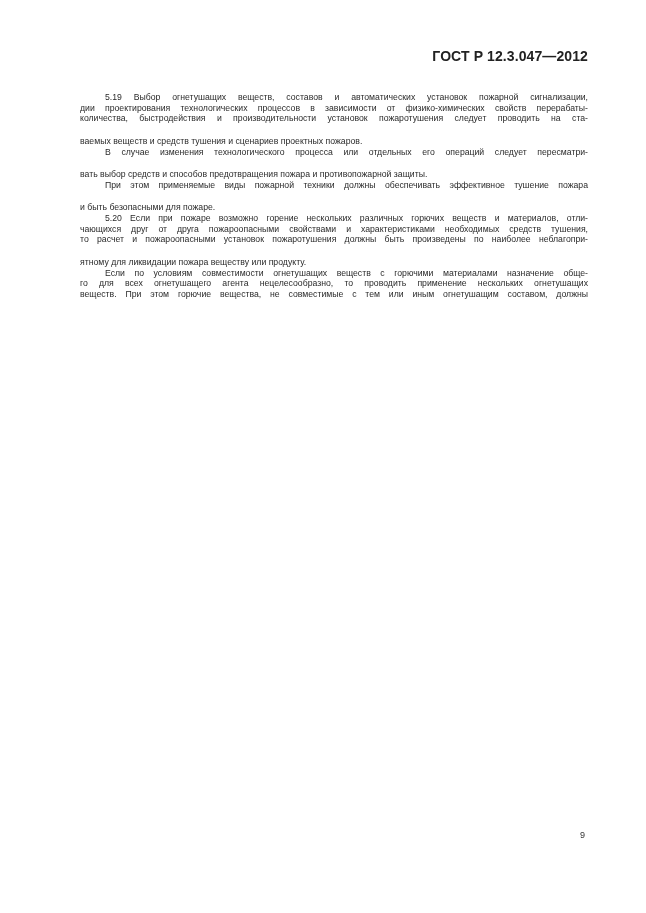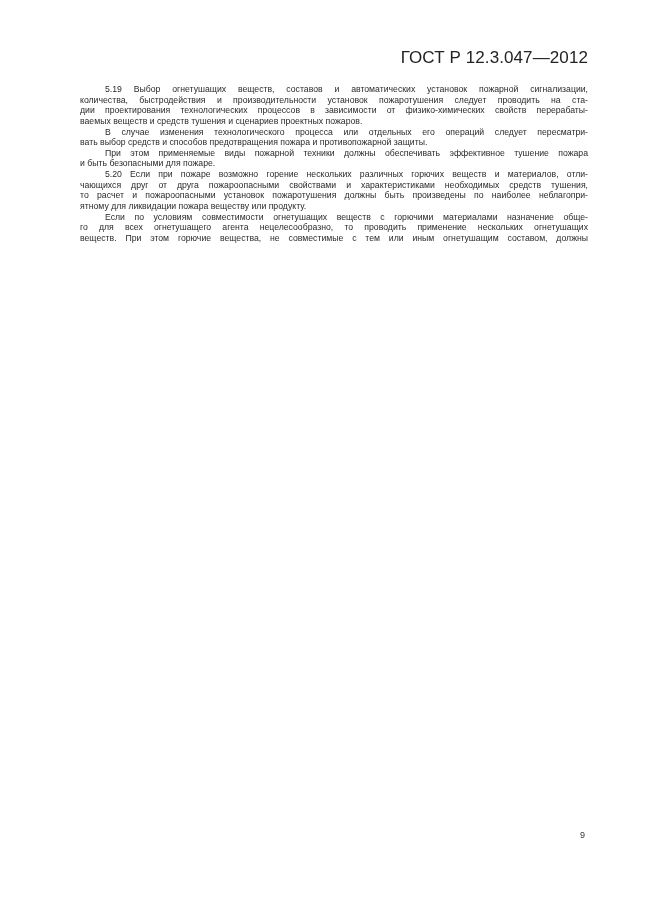--- a/index.html
+++ b/index.html
@@ -12,64 +12,65 @@
       height: 913px;
       position: relative;
       overflow: hidden;
       font-family: "Liberation Sans", sans-serif;
       color: #2a2a2a;
     }
     .header {
       position: absolute;
       top: 48px;
       right: 58px;
-      font-size: 17px;
-      font-weight: normal;
+      font-size: 14px;
+      font-weight: bold;
       color: #222;
       letter-spacing: 0.1px;
     }
     .body-text {
       position: absolute;
       left: 80px;
-      top: 84px;
+      top: 92px;
       width: 508px;
       font-size: 8.7px;
       line-height: 10.65px;
     }
     .line {
       display: block;
       white-space: nowrap;
       text-align: justify;
       text-align-last: justify;
       height: 10.65px;
     }
     .line.last {
       text-align-last: left;
+      margin-top: 12px;
     }
     .line.indent {
       padding-left: 25px;
     }
     .page-number {
       position: absolute;
       top: 830px;
       left: 580px;
       font-size: 9px;
       color: #333;
     }
   </style>
 </head>
 <body>
 
 <div class="header">ГОСТ Р 12.3.047—2012</div>
 
 <div class="body-text">
   <div>
     <span class="line indent">5.19 Выбор огнетушащих веществ, составов и автоматических установок пожарной сигнализации,</span>
+    <span class="line">дии проектирования технологических процессов в зависимости от физико-химических свойств перерабаты-</span>
     <span class="line">количества, быстродействия и производительности установок пожаротушения следует проводить на ста-</span>
-    <span class="line">дии проектирования технологических процессов в зависимости от физико-химических свойств перерабаты-</span>
     <span class="line last">ваемых веществ и средств тушения и сценариев проектных пожаров.</span>
   </div>
   <div>
     <span class="line indent">В случае изменения технологического процесса или отдельных его операций следует пересматри-</span>
     <span class="line last">вать выбор средств и способов предотвращения пожара и противопожарной защиты.</span>
   </div>
   <div>
     <span class="line indent">При этом применяемые виды пожарной техники должны обеспечивать эффективное тушение пожара</span>
     <span class="line last">и быть безопасными для пожаре.</span>
   </div>

